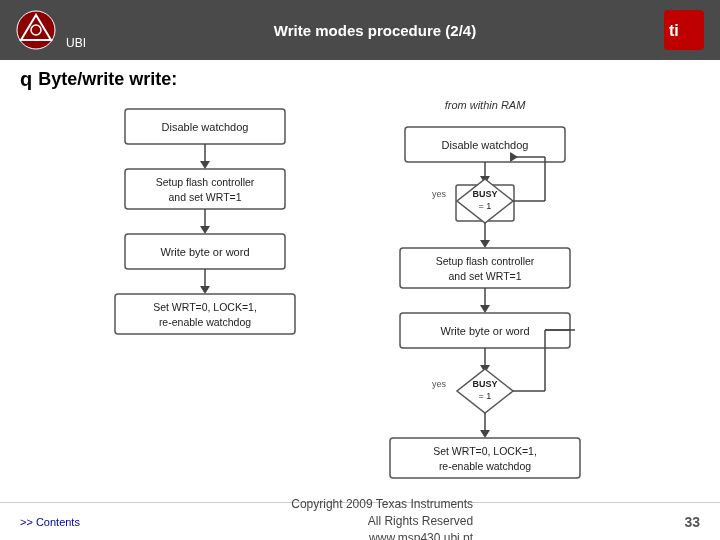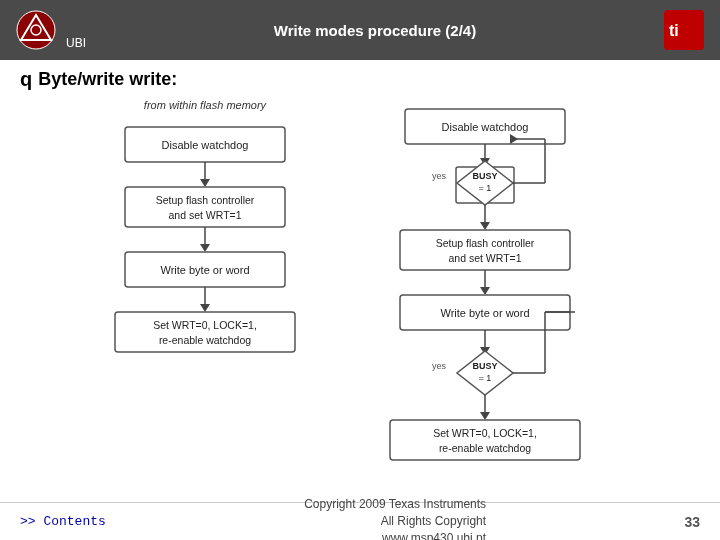--- a/index.html
+++ b/index.html
@@ -80,23 +80,22 @@
       right: 0;
       height: 38px;
       display: flex;
       align-items: center;
       justify-content: space-between;
       padding: 0 20px;
       border-top: 1px solid #ccc;
     }
     .footer-link {
       color: #00a;
-      font-size: 13px;
+      font-size: 11px;
       text-decoration: none;
-      font-family: Liberation Mono, monospace;
     }
     .footer-center {
       text-align: right;
       font-size: 12px;
       color: #444;
       line-height: 1.4;
     }
     .footer-page {
       font-size: 14px;
       color: #555;
@@ -139,21 +138,20 @@
 <div class="main">
 
   <div class="section-title">
     <span class="bullet">q</span>
     <span>Byte/write write:</span>
   </div>
 
   <div class="svg-container">
 
     <div>
-      <div class="diagram-title">from within flash memory</div>
       <svg width="240" height="320">
 
         <rect x="40" y="10" width="160" height="35" rx="3" ry="3" fill="white" stroke="#555" stroke-width="1.5"></rect>
         <text x="120" y="32" text-anchor="middle" font-size="11" fill="#222">Disable watchdog</text>
 
         <line x1="120" y1="45" x2="120" y2="65" stroke="#444" stroke-width="1.5"></line>
         <polygon points="115,62 125,62 120,70" fill="#444"></polygon>
 
         <rect x="40" y="70" width="160" height="40" rx="3" ry="3" fill="white" stroke="#555" stroke-width="1.5"></rect>
         <text x="120" y="87" text-anchor="middle" font-size="10.5" fill="#222">Setup flash controller</text>
@@ -168,20 +166,21 @@
         <line x1="120" y1="170" x2="120" y2="190" stroke="#444" stroke-width="1.5"></line>
         <polygon points="115,187 125,187 120,195" fill="#444"></polygon>
 
         <rect x="30" y="195" width="180" height="40" rx="3" ry="3" fill="white" stroke="#555" stroke-width="1.5"></rect>
         <text x="120" y="212" text-anchor="middle" font-size="10.5" fill="#222">Set WRT=0, LOCK=1,</text>
         <text x="120" y="227" text-anchor="middle" font-size="10.5" fill="#222">re-enable  watchdog</text>
       </svg>
     </div>
 
     <div>
+      <div class="diagram-title">from within RAM</div>
       <svg width="300" height="420">
 
         <rect x="70" y="10" width="160" height="35" rx="3" ry="3" fill="white" stroke="#555" stroke-width="1.5"></rect>
         <text x="150" y="32" text-anchor="middle" font-size="11" fill="#222">Disable  watchdog</text>
 
         <line x1="150" y1="45" x2="150" y2="62" stroke="#444" stroke-width="1.5"></line>
         <polygon points="145,59 155,59 150,67" fill="#444"></polygon>
 
         <rect x="121" y="68" width="58" height="36" transform="rotate(0)" fill="white" stroke="#555" stroke-width="1.5" rx="2"></rect>
 
@@ -235,17 +234,17 @@
       </svg>
     </div>
 
   </div>
 </div>
 
 <div class="footer">
   <a class="footer-link" href="#">&gt;&gt; Contents</a>
   <div class="footer-center">
     <div>Copyright  2009 Texas Instruments</div>
-    <div>All Rights Copyright</div>
+    <div>All Rights Reserved</div>
     <div>www.msp430.ubi.pt</div>
   </div>
   <div class="footer-page">33</div>
 </div>
 
 </body></html>

